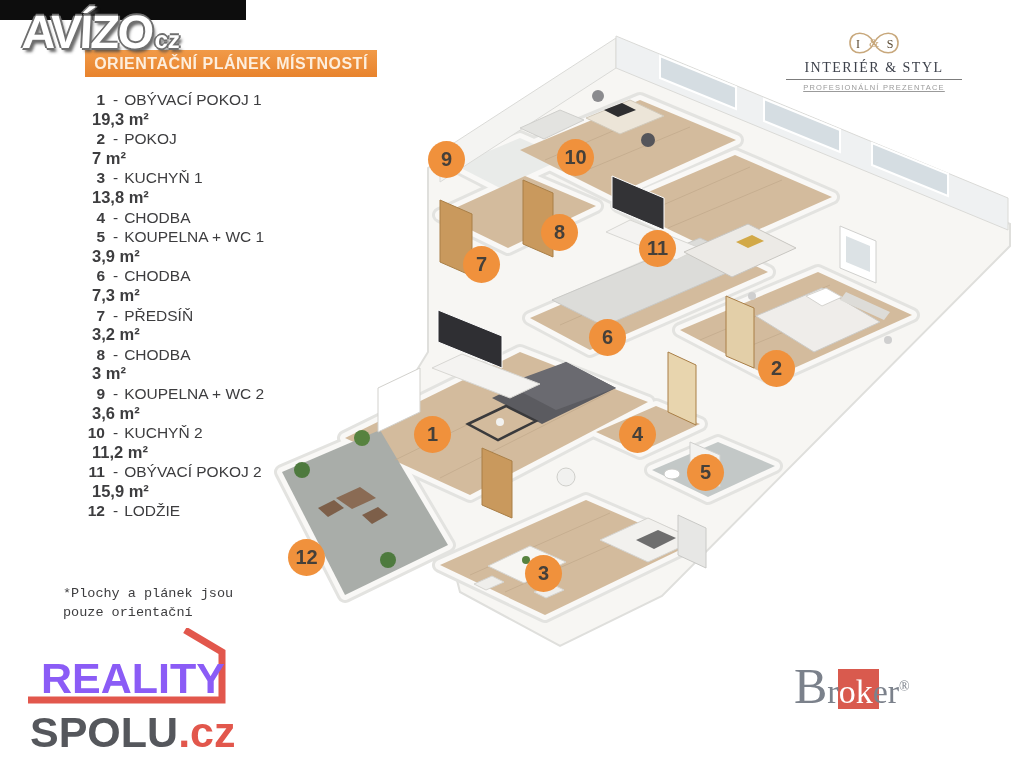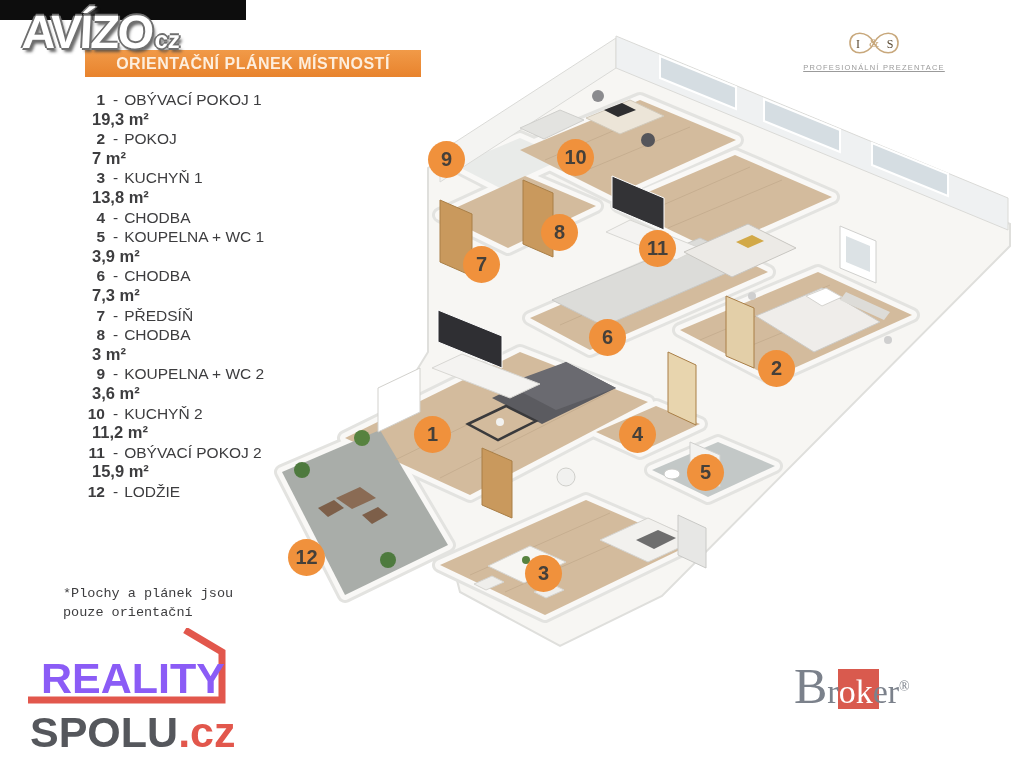--- a/index.html
+++ b/index.html
@@ -9,21 +9,21 @@
   
   .avizo{position:absolute;left:0;top:0;width:300px;height:80px;z-index:6;}
   .avizo-bar{position:absolute;left:0;top:0;width:246px;height:20px;background:#0d0d0d;}
   .avizo-text{position:absolute;left:22px;top:4px;font-size:47px;font-weight:800;
     color:#ffffff;letter-spacing:-2px;transform:skewX(-3deg);white-space:nowrap;
     text-shadow:2px 0 0 #6f6f6f,-2px 0 0 #6f6f6f,0 2px 0 #6f6f6f,0 -2px 0 #6f6f6f,
       3px 4px 3px rgba(70,70,70,.8);}
   .avizo-tld{font-size:24px;margin-left:3px;letter-spacing:0;}
 
   
-  .banner{position:absolute;left:85px;top:50px;width:336px;height:27px;z-index:4;
+  .banner{position:absolute;left:85px;top:50px;width:292px;height:27px;z-index:4;
     background:linear-gradient(#f19a48,#e8832d);display:flex;align-items:center;
     justify-content:center;color:#fdeedd;font-size:16px;font-weight:600;
     letter-spacing:.5px;white-space:nowrap;}
 
   
   .legend{position:absolute;left:60px;top:90px;width:235px;color:#3d3d3f;z-index:3;}
   .legend-item .l1{display:flex;line-height:19.6px;font-size:15.5px;}
   .legend-item .num{width:45px;text-align:right;font-weight:700;flex:none;}
   .legend-item .dash{margin:0 6px 0 8px;flex:none;}
   .legend-item .nm{white-space:nowrap;}
@@ -268,20 +268,21 @@
         <span class="nm">CHODBA</span>
       </div>
     <div class="l2">7,3 m²</div>
   </div>
   <div class="legend-item">
     <div class="l1">
         <span class="num">7</span>
         <span class="dash">-</span>
         <span class="nm">PŘEDSÍŇ</span>
       </div>
+    <div class="l2">3,2 m²</div>
   </div>
   <div class="legend-item">
     <div class="l1">
         <span class="num">8</span>
         <span class="dash">-</span>
         <span class="nm">CHODBA</span>
       </div>
     <div class="l2">3 m²</div>
   </div>
   <div class="legend-item">
@@ -322,20 +323,21 @@
   <div>pouze orientační</div>
 </div>
 
 <div class="isty">
   <svg width="90" height="34" viewBox="0 0 90 34" style="display:block;margin:0 auto;">
     <path d="M45,17 C39,4 21,4 21,17 C21,30 39,30 45,17 C51,4 69,4 69,17 C69,30 51,30 45,17 Z" fill="none" stroke="#c8a87c" stroke-width="1.6"></path>
     <text x="29" y="22" font-family="Liberation Serif,serif" font-size="12" fill="#5a4a33" text-anchor="middle">I</text>
     <text x="45" y="21" font-family="Liberation Serif,serif" font-size="13" fill="#c8a87c" text-anchor="middle">&amp;</text>
     <text x="61" y="22" font-family="Liberation Serif,serif" font-size="12" fill="#5a4a33" text-anchor="middle">S</text>
   </svg>
+  <div class="isty-title">INTERIÉR &amp; STYL</div>
   <div class="isty-sub">PROFESIONÁLNÍ PREZENTACE</div>
 </div>
 
 <div class="reality">
   <svg class="rs-house" width="210" height="84" viewBox="0 0 210 84">
     <polyline points="157,2 194,24 194,72 0,72" fill="none" stroke="#e2574c" stroke-width="7"></polyline>
   </svg>
   <div class="rs-l1">REALITY</div>
   <div class="rs-l2"><span>SPOLU</span><span class="rs-cz">.cz</span></div>
 </div>

